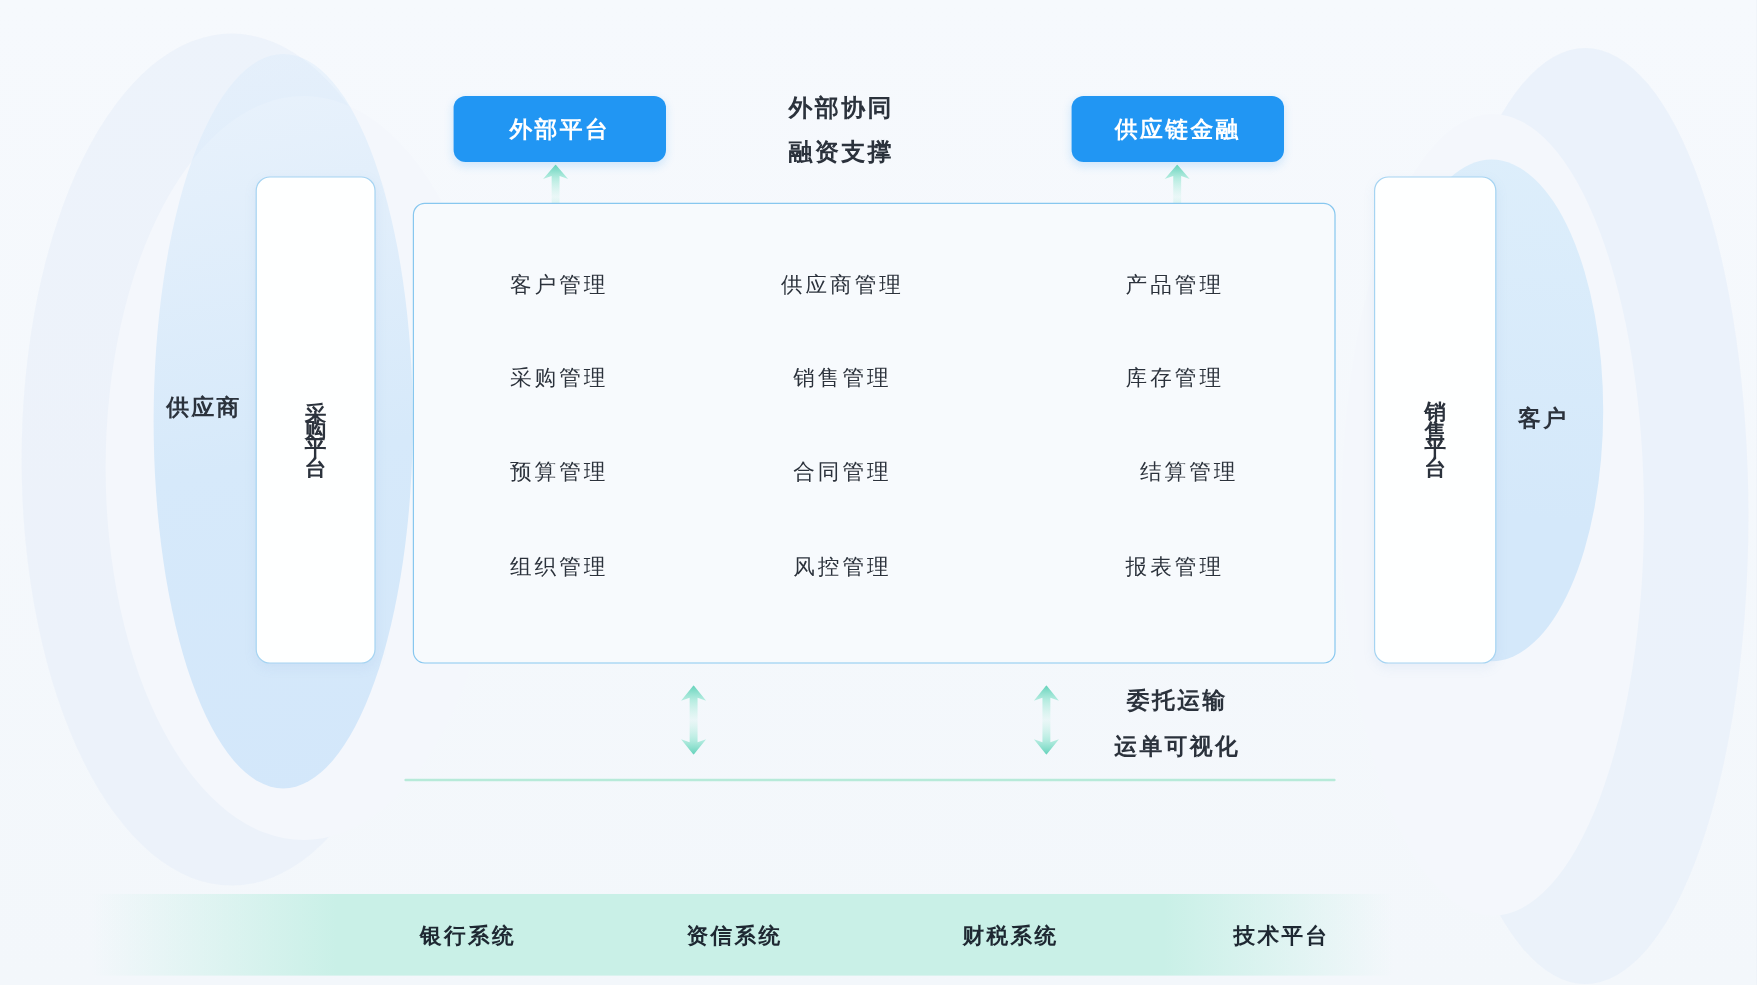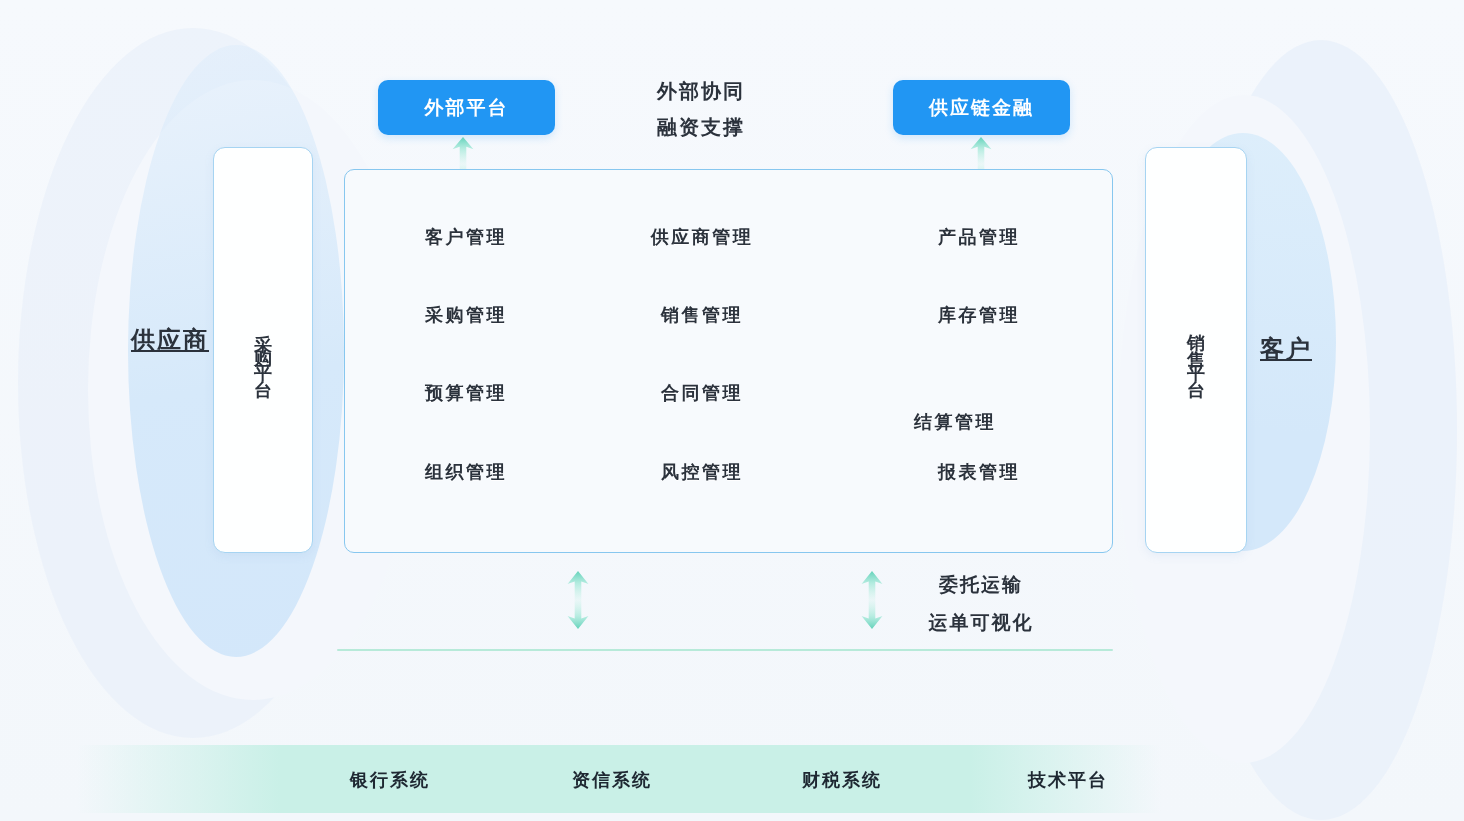--- a/index.html
+++ b/index.html
@@ -43,22 +43,22 @@
   #btn-carrier{left:893px;top:671px;}
   
   .note{
     text-align:center;color:var(--ink);font-weight:bold;
     font-size:20px;line-height:36px;letter-spacing:2px;transform:translateX(-50%);
   }
   #top-note{left:701px;top:73px;}
   #inventory-note{left:465px;top:566px;font-size:19px;line-height:38px;}
   #transport-note{left:981px;top:566px;font-size:19px;line-height:38px;}
   .side-label{
-    color:var(--ink);font-size:24px;font-weight:bold;letter-spacing:2px;
-    transform:translate(-50%,-50%);white-space:nowrap;text-decoration:underline;
+    color:var(--ink);font-size:19px;font-weight:bold;letter-spacing:2px;
+    transform:translate(-50%,-50%);white-space:nowrap;
   }
   #supplier-label{left:170px;top:340px;}
   #customer-label{left:1286px;top:349px;}
   
   #core-box{
     left:344px;top:169px;width:769px;height:384px;
     background:#f7fafd;border:1.5px solid var(--border-blue);border-radius:10px;
   }
   .side-box{
     background:#feffff;border:1.5px solid var(--side-border);border-radius:12px;
@@ -66,21 +66,21 @@
     box-shadow:0 3px 10px rgba(120,160,205,.10);
   }
   #procurement-box{left:213px;top:147px;width:100px;height:406px;}
   #sales-box{left:1145px;top:147px;width:102px;height:406px;}
   .vtext{
     writing-mode:vertical-rl;text-orientation:upright;
     color:var(--ink);font-size:18px;font-weight:bold;letter-spacing:15px;
   }
   .module{
     position:absolute;transform:translate(-50%,-50%);white-space:nowrap;
-    color:var(--ink);font-size:18px;font-weight:bold;letter-spacing:2.5px;
+    color:var(--ink);font-size:18px;font-weight:normal;letter-spacing:2.5px;
     text-shadow:0 1px 0 rgba(255,255,255,.8);
   }
   
   .arrow{position:absolute;}
   #arrow-external{left:452px;top:137px;}
   #arrow-scf{left:970px;top:137px;}
   #arrow-warehouse{left:567px;top:571px;}
   #arrow-carrier{left:861px;top:571px;}
   #logistics-divider{left:337px;top:649px;width:776px;height:2px;background:var(--divider);border-radius:1px;}
   
@@ -144,21 +144,21 @@
 
   <div class="abs" id="core-box">
       <span class="module" style="left: 121px; top: 67px;">客户管理</span>
       <span class="module" style="left: 357px; top: 67px;">供应商管理</span>
       <span class="module" style="left: 634px; top: 67px;">产品管理</span>
       <span class="module" style="left: 121px; top: 145px;">采购管理</span>
       <span class="module" style="left: 357px; top: 145px;">销售管理</span>
       <span class="module" style="left: 634px; top: 145px;">库存管理</span>
       <span class="module" style="left: 121px; top: 223px;">预算管理</span>
       <span class="module" style="left: 357px; top: 223px;">合同管理</span>
-      <span class="module" style="left: 610px; top: 223px; margin-top: 29px;">结算管理</span>
+      <span class="module" style="left: 646px; top: 223px;">结算管理</span>
       <span class="module" style="left: 121px; top: 302px;">组织管理</span>
       <span class="module" style="left: 357px; top: 302px;">风控管理</span>
       <span class="module" style="left: 634px; top: 302px;">报表管理</span>
     </div>
 
   <svg class="arrow" id="arrow-warehouse" width="22" height="58" viewBox="0 0 20 60" preserveAspectRatio="none">
     <path d="M10 0 L19.5 13.5 L13 10.8 L13 49.2 L19.5 46.5 L10 60 L0.5 46.5 L7 49.2 L7 10.8 L0.5 13.5 Z" fill="url(#tg)"></path>
   </svg>
   <svg class="arrow" id="arrow-carrier" width="22" height="58" viewBox="0 0 20 60" preserveAspectRatio="none">
     <path d="M10 0 L19.5 13.5 L13 10.8 L13 49.2 L19.5 46.5 L10 60 L0.5 46.5 L7 49.2 L7 10.8 L0.5 13.5 Z" fill="url(#tg)"></path>

